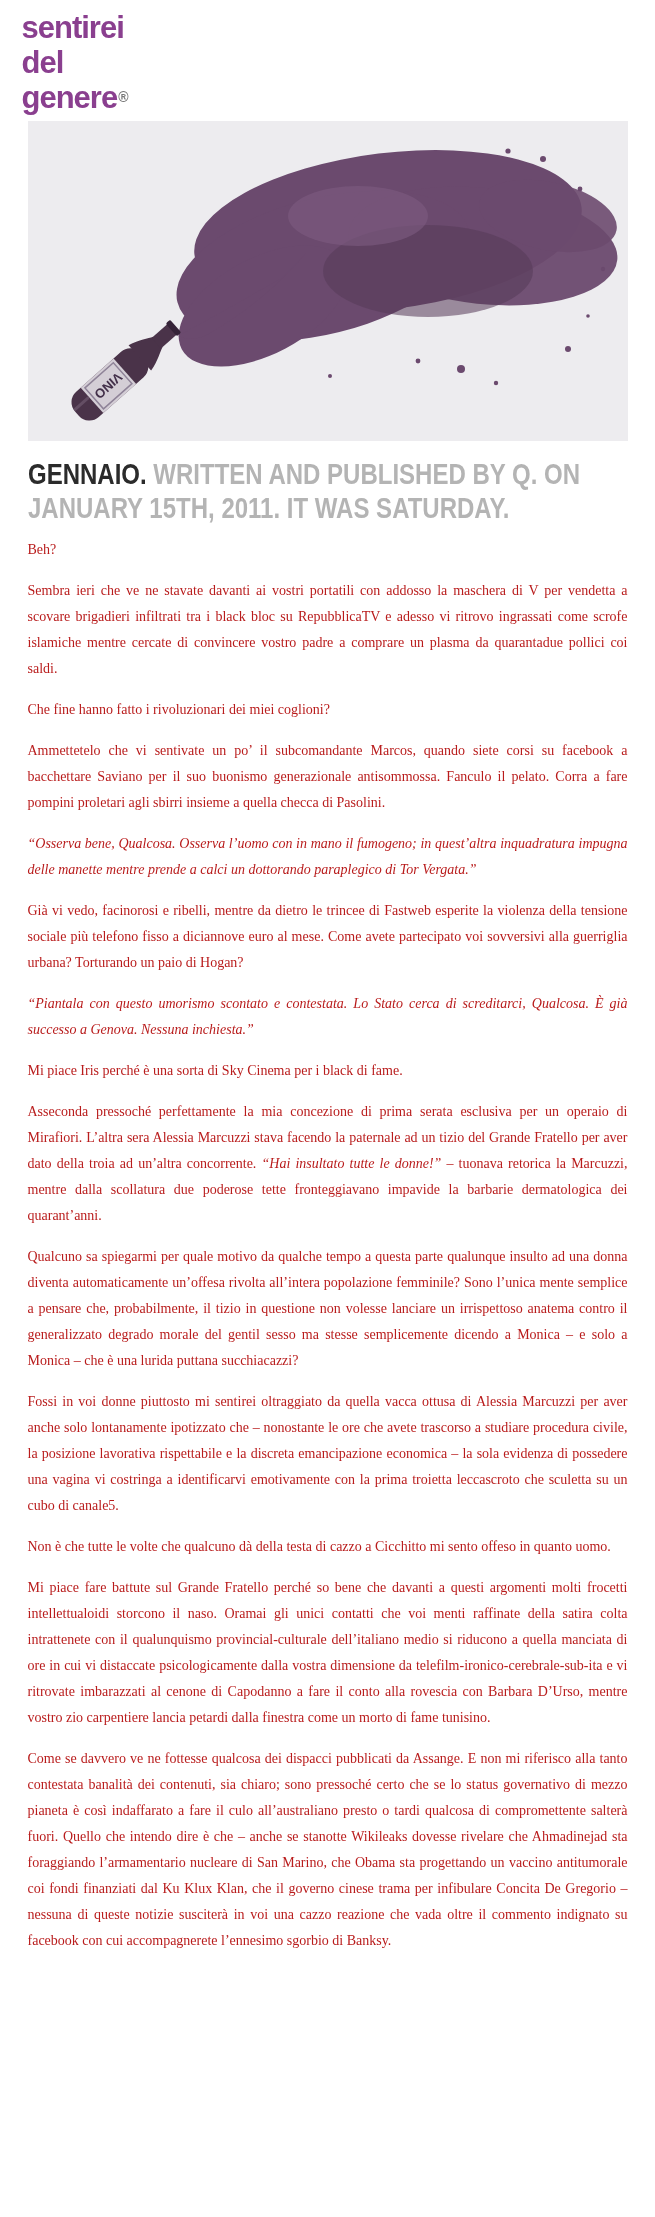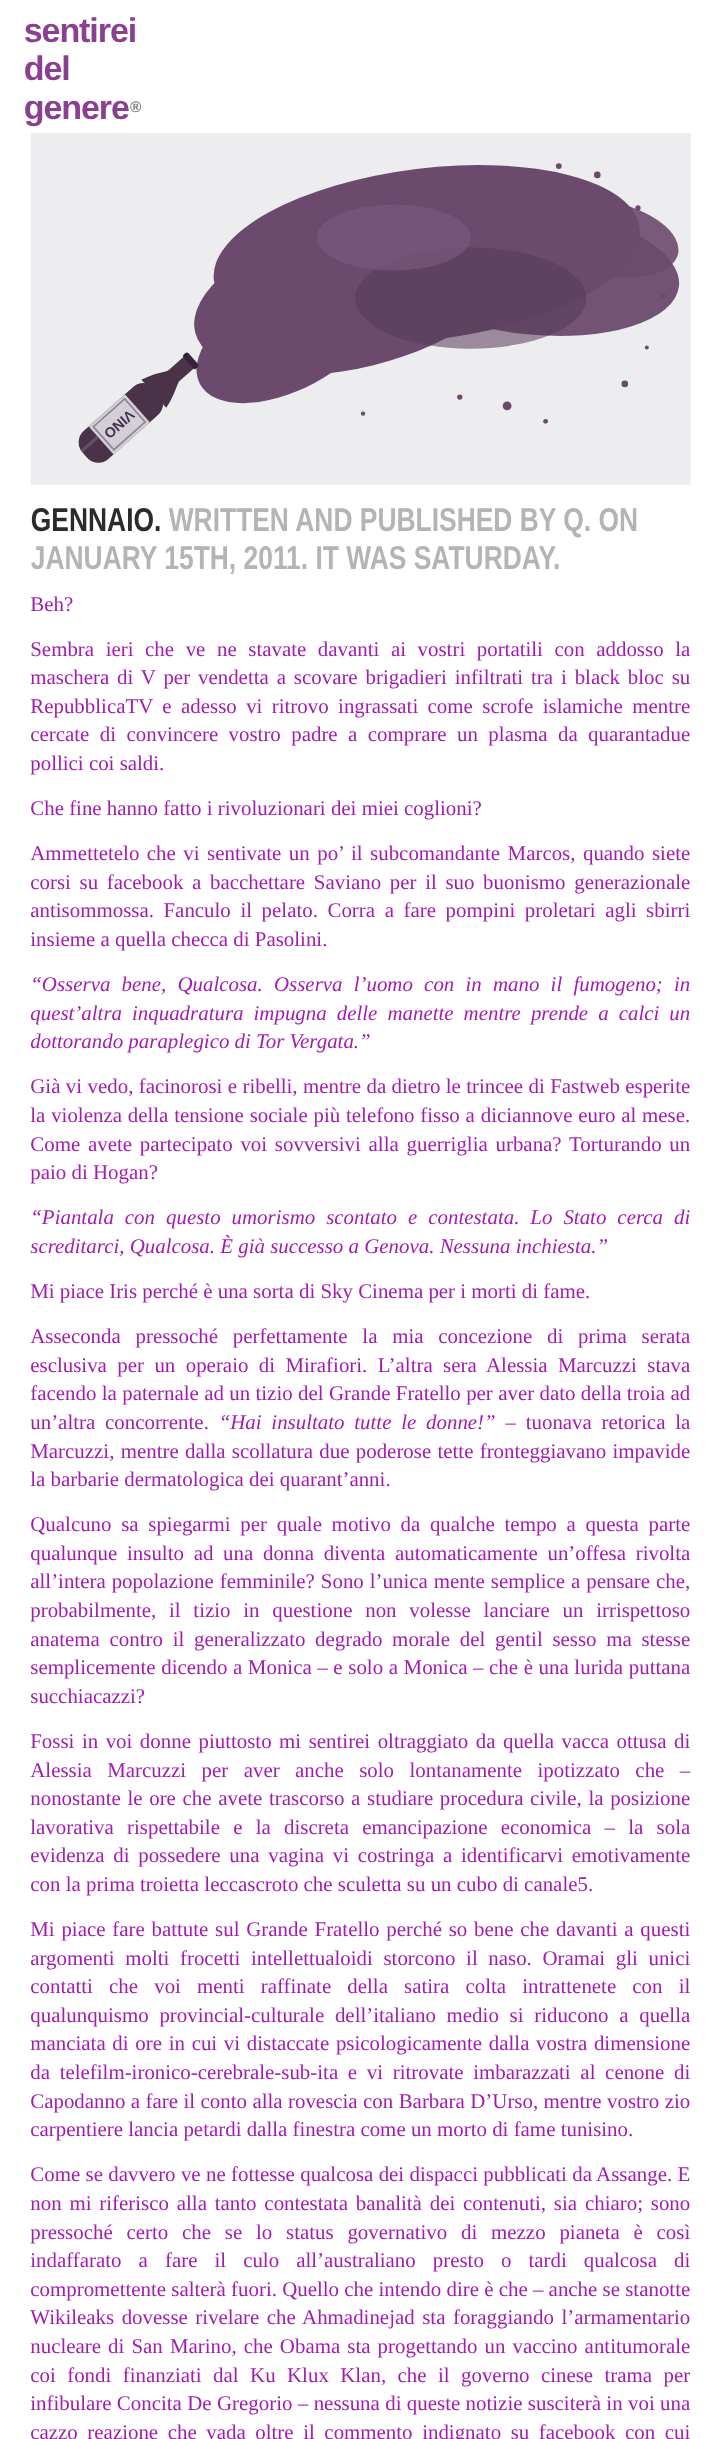--- a/index.html
+++ b/index.html
@@ -16,21 +16,21 @@
   .hero{width:600px;height:320px;display:block;}
 
   
   h1.post-title{margin:16px 0 12px 0;font-family:"Liberation Sans",sans-serif;
         font-weight:bold;font-size:30px;line-height:34px;color:#2b2b2b;
         width:750px;transform:scaleX(0.8);transform-origin:left top;
         text-transform:uppercase;letter-spacing:0;}
   h1.post-title .meta{color:#b4b4b4;}
 
   
-  .post-body p{font-size:19px;line-height:26px;color:#a21caf;
+  .post-body p{font-size:14px;line-height:26px;color:#b91c1c;
         text-align:justify;margin:0 0 15px 0;}
   .post-body p em{font-style:italic;}
 </style>
 </head>
 <body>
 
 <div class="page">
 
   <a class="logo" href="#">
     <span>sentirei</span><br>
@@ -77,21 +77,22 @@
   <h1 class="post-title"><span>GENNAIO.</span><span class="meta"> Written and published by Q. on January 15th, 2011. It was Saturday.</span></h1>
 
   <div class="post-body">
       <p><span>Beh?</span></p>
       <p><span>Sembra ieri che ve ne stavate davanti ai vostri portatili con addosso la maschera di V per vendetta a scovare brigadieri infiltrati tra i black bloc su RepubblicaTV e adesso vi ritrovo ingrassati come scrofe islamiche mentre cercate di convincere vostro padre a comprare un plasma da quarantadue pollici coi saldi.</span></p>
       <p><span>Che fine hanno fatto i rivoluzionari dei miei coglioni?</span></p>
       <p><span>Ammettetelo che vi sentivate un po’ il subcomandante Marcos, quando siete corsi su facebook a bacchettare Saviano per il suo buonismo generazionale antisommossa. Fanculo il pelato. Corra a fare pompini proletari agli sbirri insieme a quella checca di Pasolini.</span></p>
       <p><em>“Osserva bene, Qualcosa. Osserva l’uomo con in mano il fumogeno; in quest’altra inquadratura impugna delle manette mentre prende a calci un dottorando paraplegico di Tor Vergata.”</em></p>
       <p><span>Già vi vedo, facinorosi e ribelli, mentre da dietro le trincee di Fastweb esperite la violenza della tensione sociale più telefono fisso a diciannove euro al mese. Come avete partecipato voi sovversivi alla guerriglia urbana? Torturando un paio di Hogan?</span></p>
       <p><em>“Piantala con questo umorismo scontato e contestata. Lo Stato cerca di screditarci, Qualcosa. È già successo a Genova. Nessuna inchiesta.”</em></p>
-      <p><span>Mi piace Iris perché è una sorta di Sky Cinema per i morti di fame.</span></p>
+      <p><span>Mi piace Iris perché è una sorta di Sky Cinema per i black di fame.</span></p>
       <p><span>Asseconda pressoché perfettamente la mia concezione di prima serata esclusiva per un operaio di Mirafiori. L’altra sera Alessia Marcuzzi stava facendo la paternale ad un tizio del Grande Fratello per aver dato della troia ad un’altra concorrente. </span><em>“Hai insultato tutte le donne!”</em><span> – tuonava retorica la Marcuzzi, mentre dalla scollatura due poderose tette fronteggiavano impavide la barbarie dermatologica dei quarant’anni.</span></p>
       <p><span>Qualcuno sa spiegarmi per quale motivo da qualche tempo a questa parte qualunque insulto ad una donna diventa automaticamente un’offesa rivolta all’intera popolazione femminile? Sono l’unica mente semplice a pensare che, probabilmente, il tizio in questione non volesse lanciare un irrispettoso anatema contro il generalizzato degrado morale del gentil sesso ma stesse semplicemente dicendo a Monica – e solo a Monica – che è una lurida puttana succhiacazzi?</span></p>
       <p><span>Fossi in voi donne piuttosto mi sentirei oltraggiato da quella vacca ottusa di Alessia Marcuzzi per aver anche solo lontanamente ipotizzato che – nonostante le ore che avete trascorso a studiare procedura civile, la posizione lavorativa rispettabile e la discreta emancipazione economica – la sola evidenza di possedere una vagina vi costringa a identificarvi emotivamente con la prima troietta leccascroto che sculetta su un cubo di canale5.</span></p>
+      <p><span>Non è che tutte le volte che qualcuno dà della testa di cazzo a Cicchitto mi sento offeso in quanto uomo.</span></p>
       <p><span>Mi piace fare battute sul Grande Fratello perché so bene che davanti a questi argomenti molti frocetti intellettualoidi storcono il naso. Oramai gli unici contatti che voi menti raffinate della satira colta intrattenete con il qualunquismo provincial-culturale dell’italiano medio si riducono a quella manciata di ore in cui vi distaccate psicologicamente dalla vostra dimensione da telefilm-ironico-cerebrale-sub-ita e vi ritrovate imbarazzati al cenone di Capodanno a fare il conto alla rovescia con Barbara D’Urso, mentre vostro zio carpentiere lancia petardi dalla finestra come un morto di fame tunisino.</span></p>
       <p><span>Come se davvero ve ne fottesse qualcosa dei dispacci pubblicati da Assange. E non mi riferisco alla tanto contestata banalità dei contenuti, sia chiaro; sono pressoché certo che se lo status governativo di mezzo pianeta è così indaffarato a fare il culo all’australiano presto o tardi qualcosa di compromettente salterà fuori. Quello che intendo dire è che – anche se stanotte Wikileaks dovesse rivelare che Ahmadinejad sta foraggiando l’armamentario nucleare di San Marino, che Obama sta progettando un vaccino antitumorale coi fondi finanziati dal Ku Klux Klan, che il governo cinese trama per infibulare Concita De Gregorio – nessuna di queste notizie susciterà in voi una cazzo reazione che vada oltre il commento indignato su facebook con cui accompagnerete l’ennesimo sgorbio di Banksy.</span></p>
     </div>
 
 </div>
 
 </body></html>

